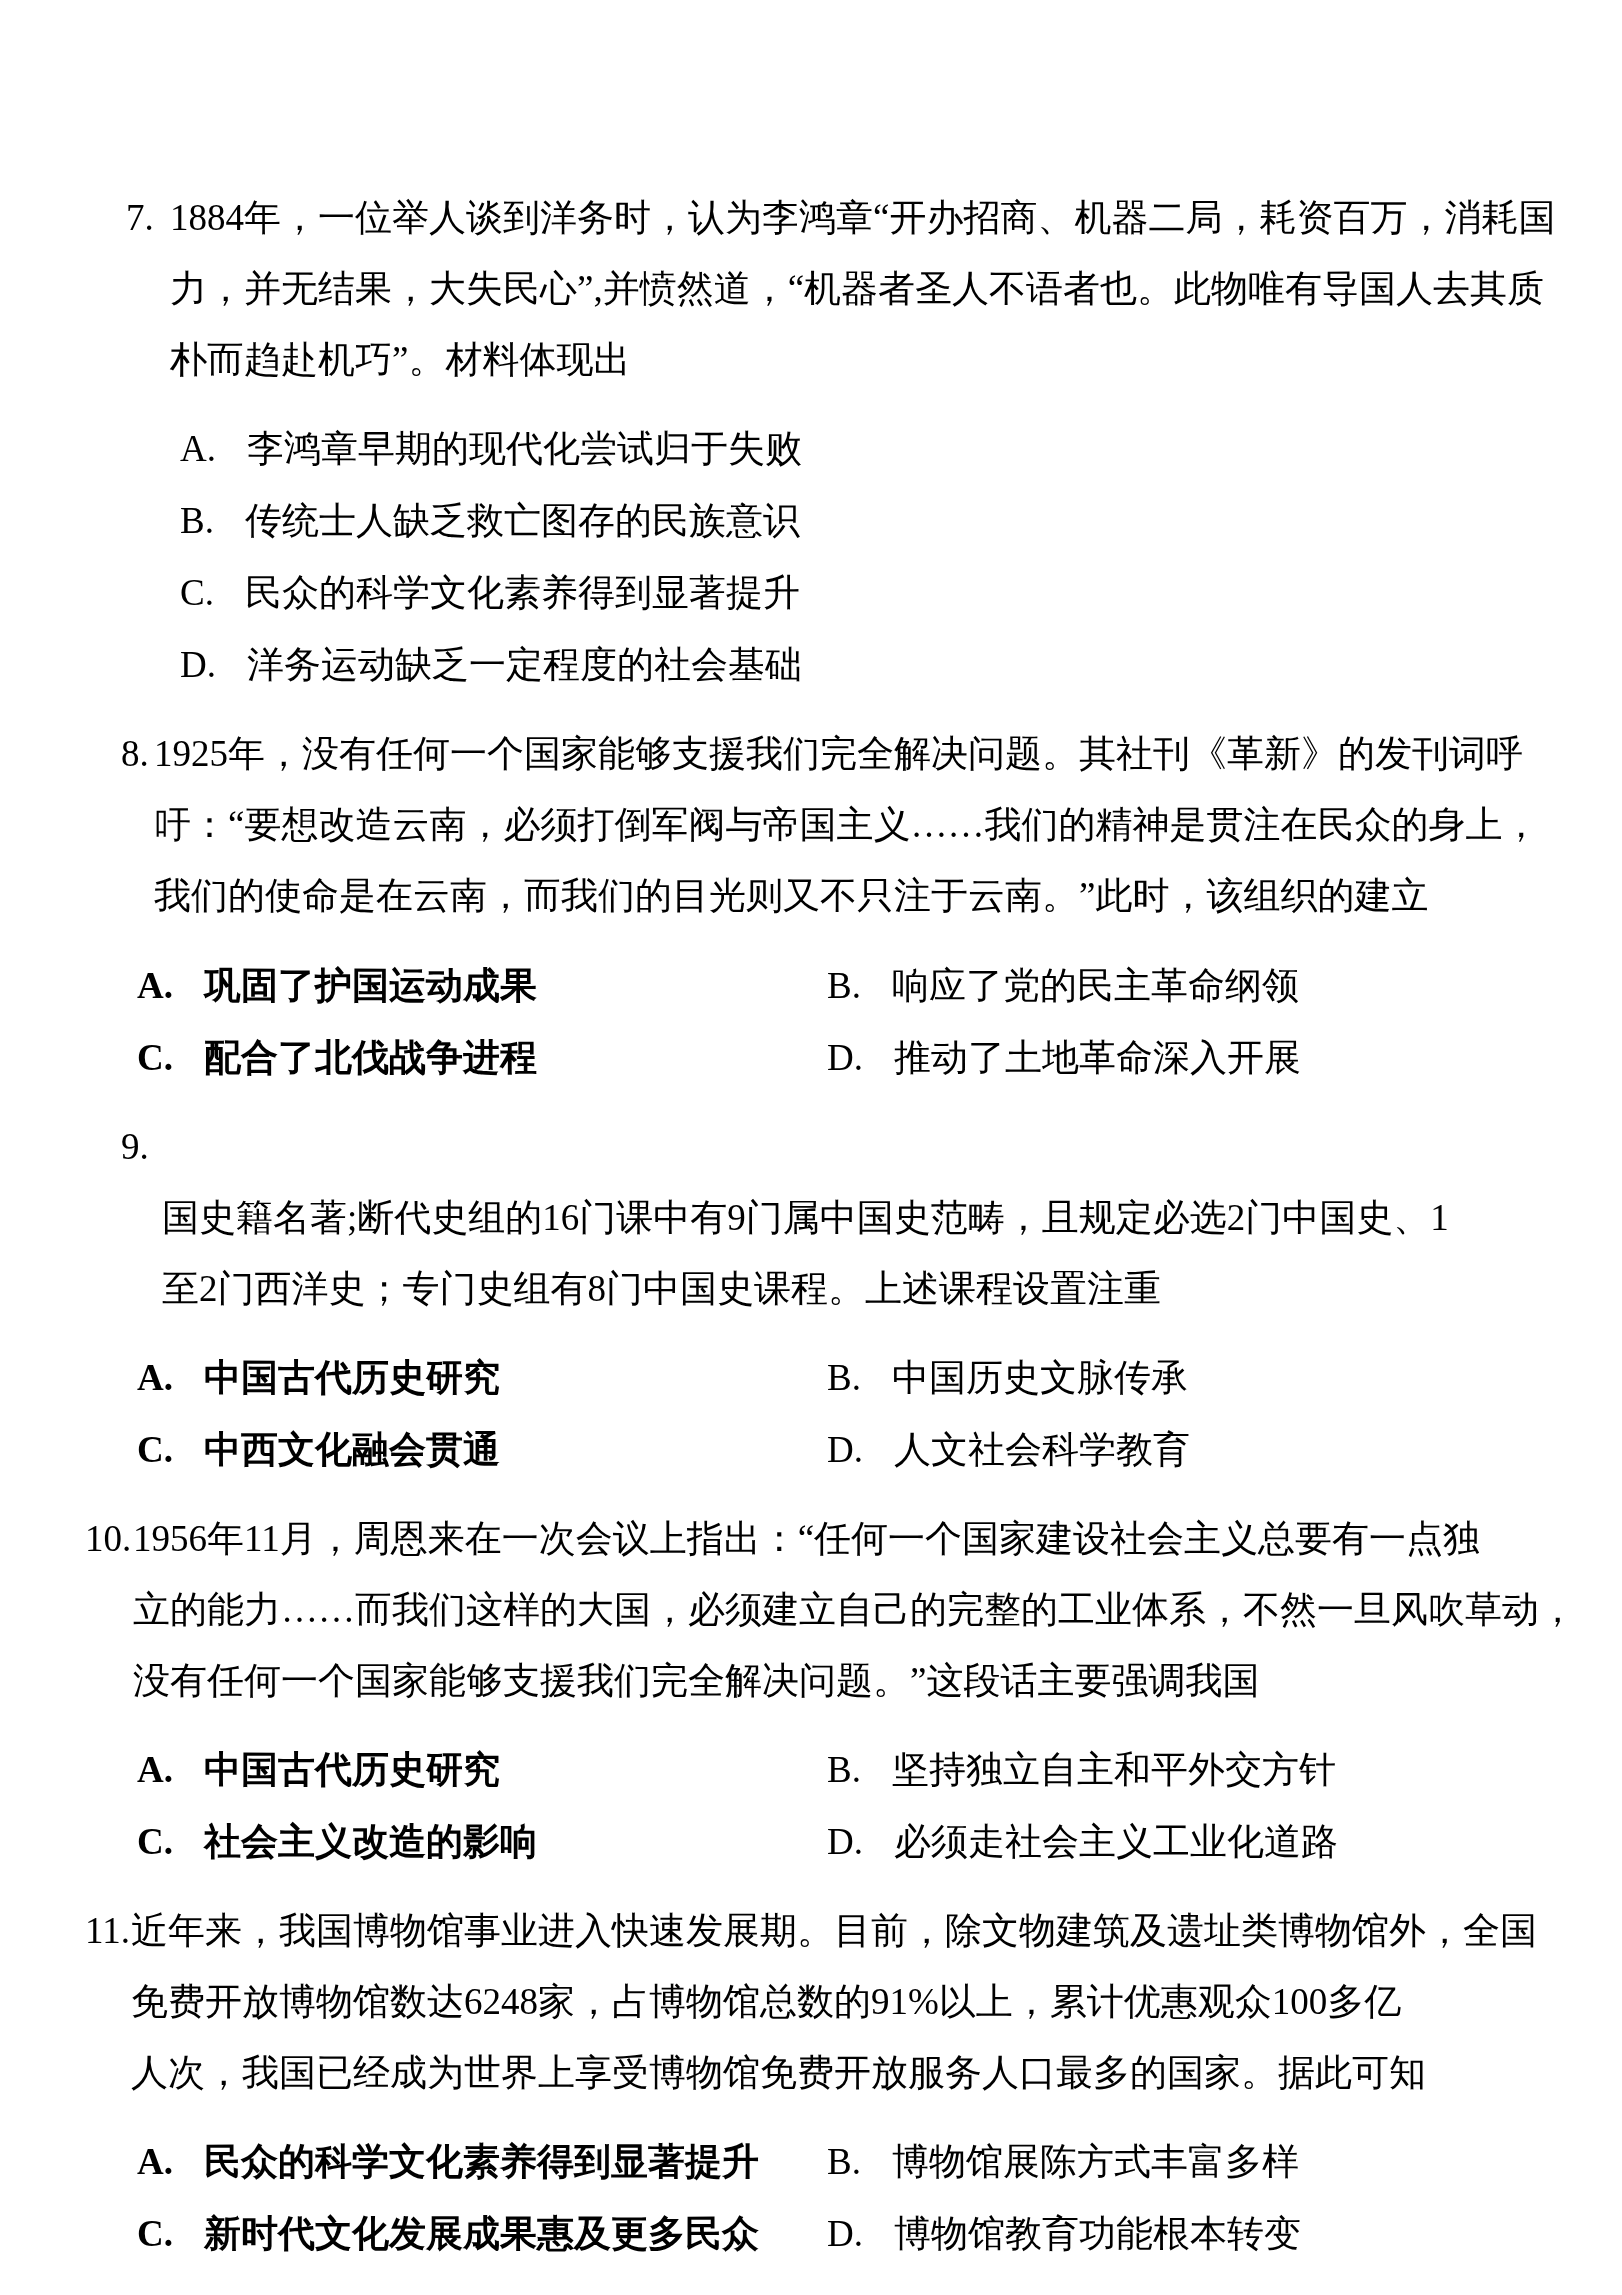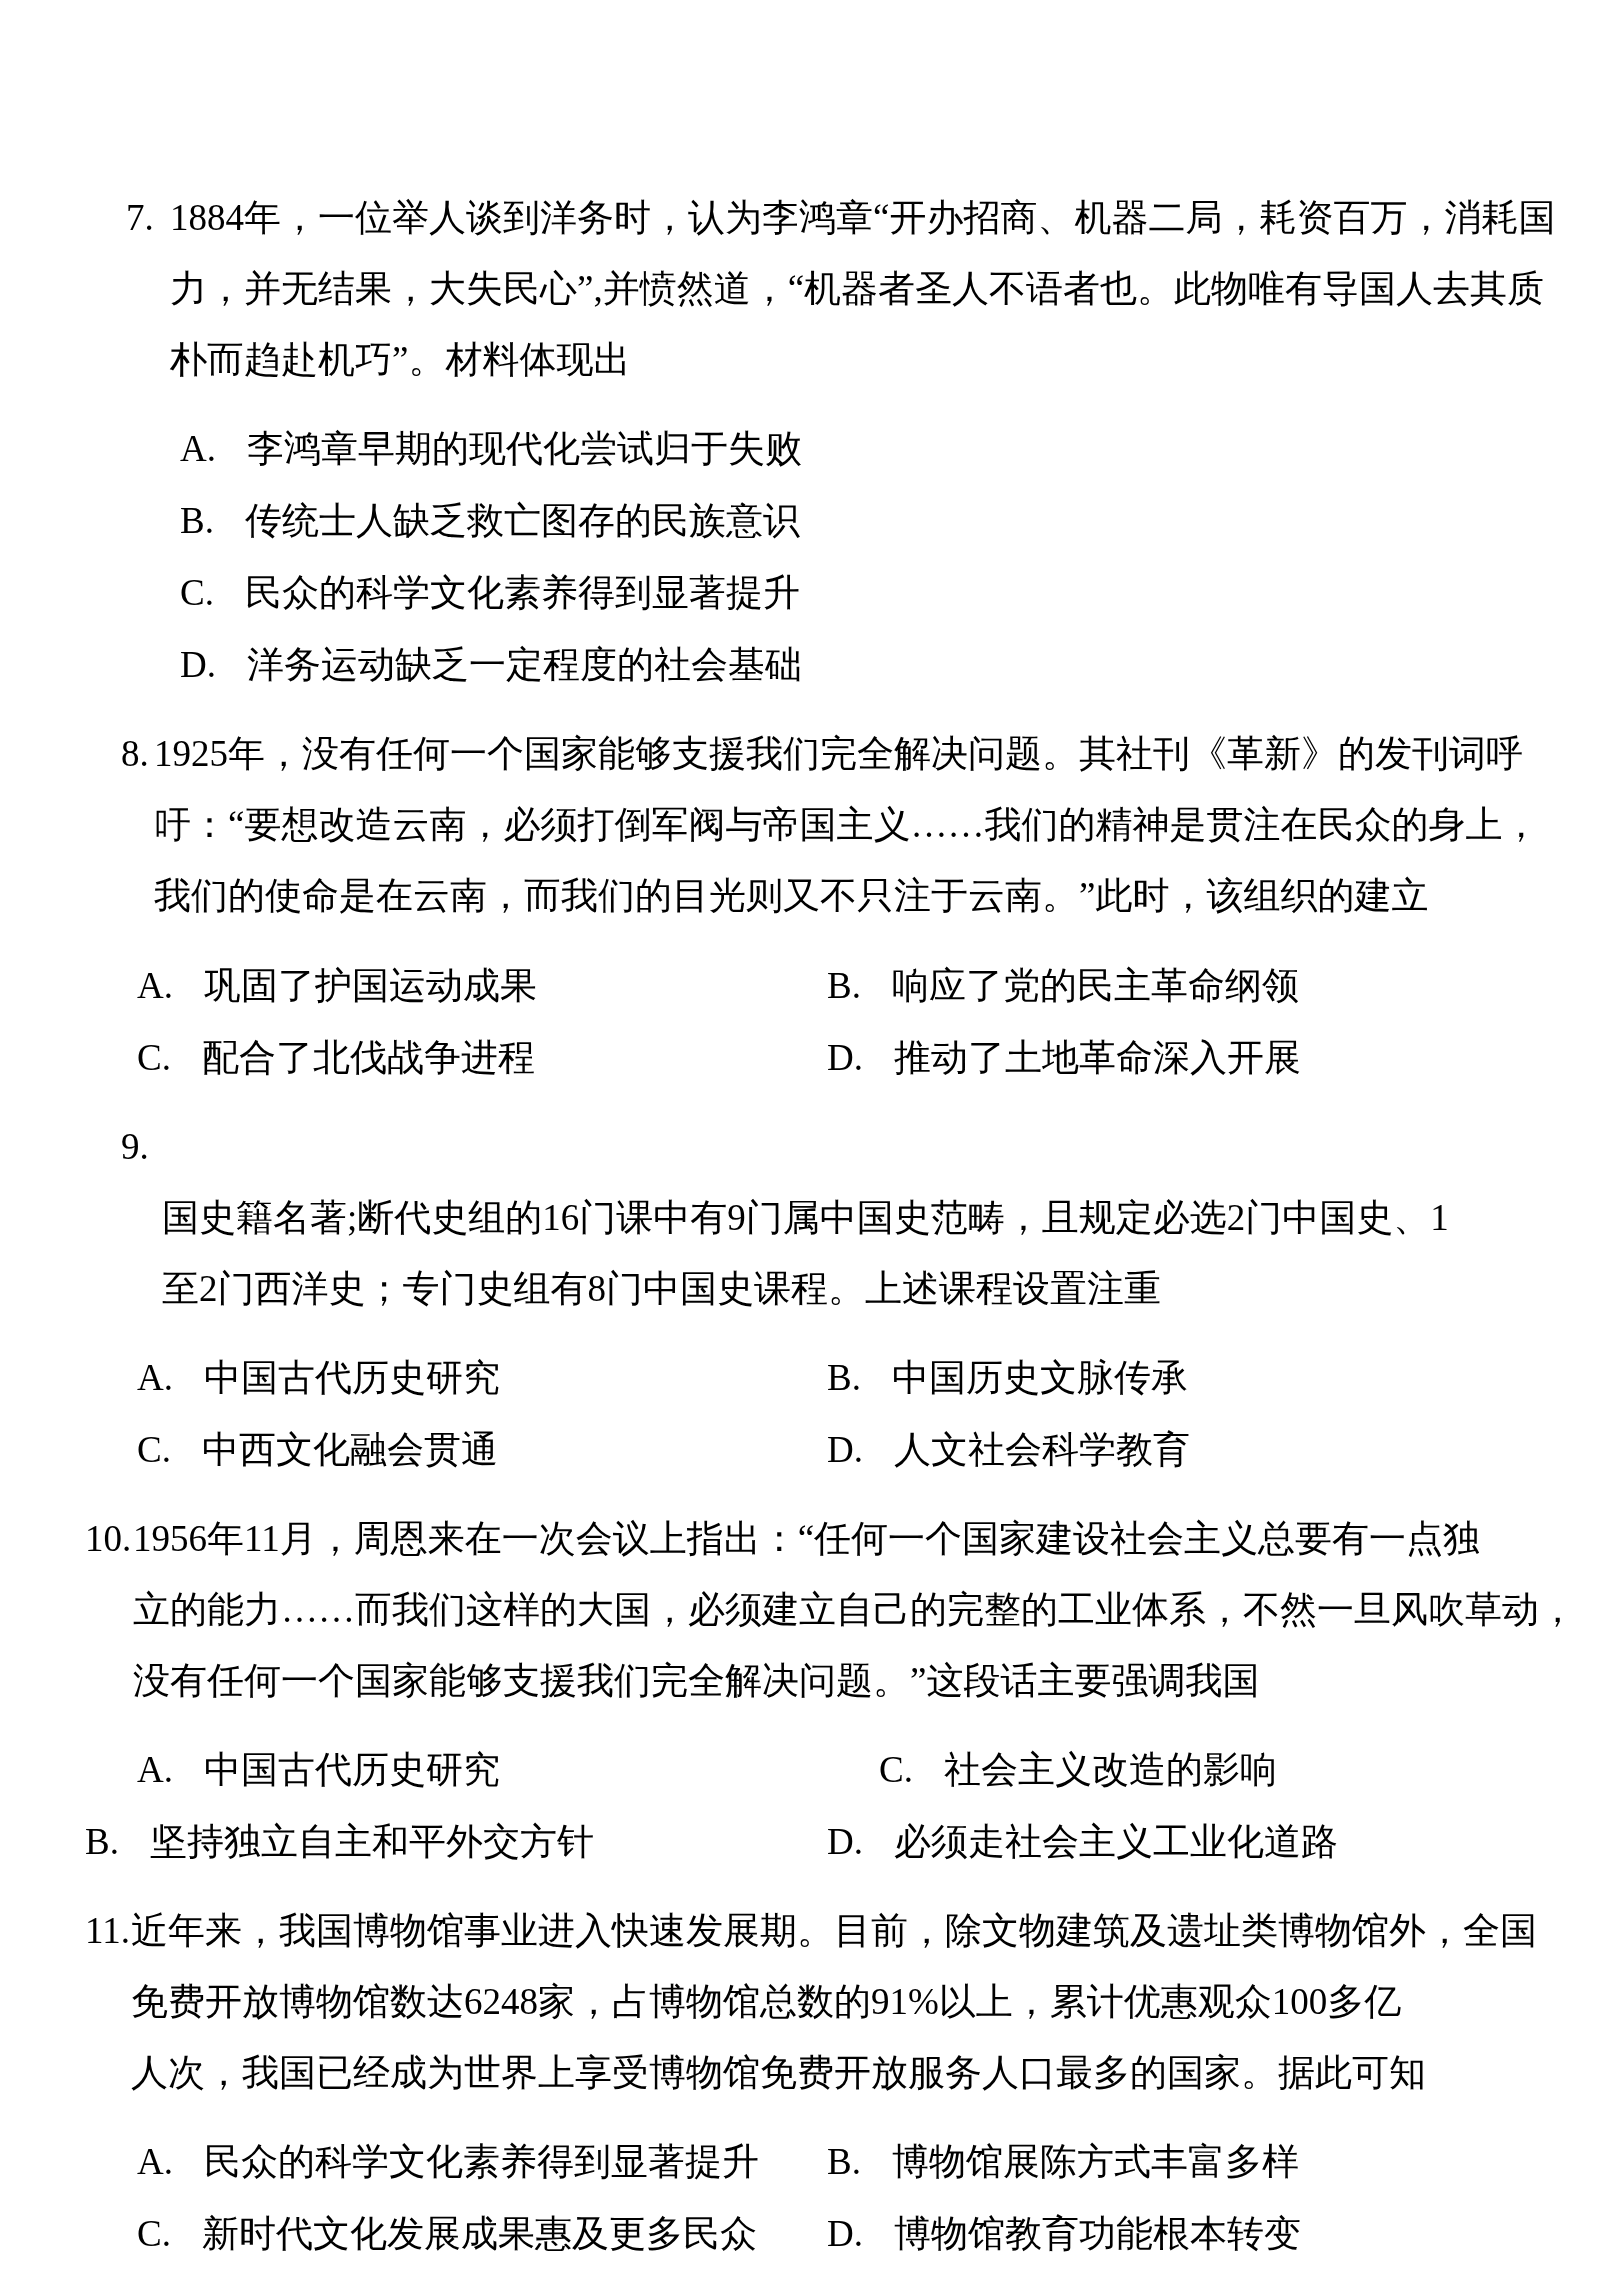--- a/index.html
+++ b/index.html
@@ -52,21 +52,21 @@
 
   .options.grid {
     display: grid;
     grid-template-columns: 742px 1fr;
   }
   .options.grid .option {
     height: 72px;
     line-height: 72px;
     white-space: nowrap;
   }
-  .options.grid .option.col1 { padding-left: 52px; }
+  .options.grid .option.col1 { padding-left: 52px; font-weight: bold; }
 
   .olabel { margin-right: 31px; }
 
   
   .q7  { --numpos: 41px; --hang: 85px; }
   .q8  { --numpos: 36px; --hang: 69px; }
   .q9  { --numpos: 36px; --hang: 77px; }
   .q10 { --numpos: 0px;  --hang: 48px; }
   .q11 { --numpos: 0px;  --hang: 46px; }
 </style>
@@ -163,25 +163,25 @@
     <div class="stem-line">
       <span>立的能力……而我们这样的大国，必须建立自己的完整的工业体系，不然一旦风吹草动，</span>
     </div>
     <div class="stem-line">
       <span>没有任何一个国家能够支援我们完全解决问题。”这段话主要强调我国</span>
     </div>
     <div class="options grid">
       <div class="option col1">
         <span class="olabel">A.</span><span>中国古代历史研究</span>
       </div>
+      <div class="option col2">
+        <span class="olabel">B.</span><span>坚持独立自主和平外交方针</span>
+      </div>
       <div class="option col1">
         <span class="olabel">C.</span><span>社会主义改造的影响</span>
-      </div>
-      <div class="option col2">
-        <span class="olabel">B.</span><span>坚持独立自主和平外交方针</span>
       </div>
       <div class="option col2">
         <span class="olabel">D.</span><span>必须走社会主义工业化道路</span>
       </div>
     </div>
   </div>
 
   <div class="question q11">
     <div class="stem-line">
       <span class="qnum">11.</span>

